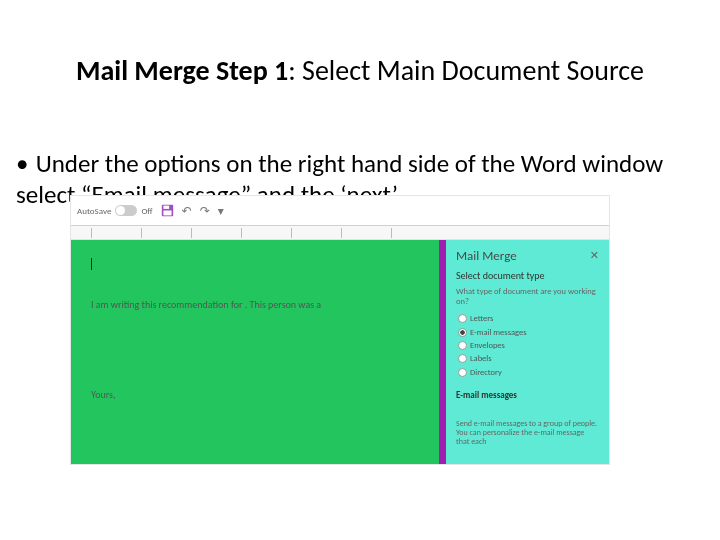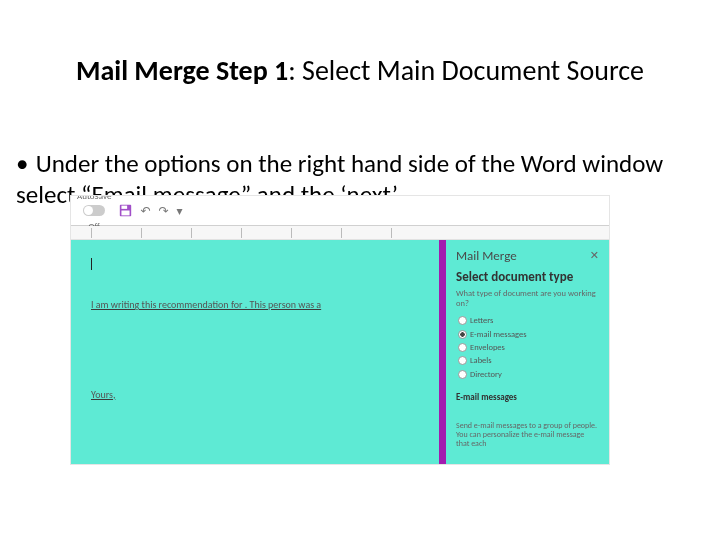--- a/index.html
+++ b/index.html
@@ -4,39 +4,39 @@
 <style>
   * { margin:0; padding:0; box-sizing:border-box; }
   body { width:720px; height:540px; background:#fff; font-family:Calibri,Arial,sans-serif; position:relative; }
   .slide-title { font-size:28px; font-weight:400; text-align:center; padding-top:41px;margin-top:12px; }
   .slide-title b { font-weight:700; }
   .bullet { padding:60px 50px 0 16px; font-size:25px; line-height:1.25; }
   .bullet .dot { display:inline-block; width:14px; }
   .shot { position:absolute; left:70px; top:195px; width:540px; height:270px; border:1px solid #e5e5e5; background:#fff; overflow:hidden; }
   
   .tb { height:30px; background:#fff; border-bottom:1px solid #d0d0d0; display:flex; align-items:center; padding:0 6px; gap:8px; font-size:9px; color:#666; }
-  .autosave { display:flex; align-items:center; gap:4px;flex-direction:column; }
+  .autosave { display:flex; align-items:center; gap:4px; }
   .toggle { width:22px; height:11px; border-radius:6px; background:#ccc; position:relative; }
   .toggle::after { content:""; position:absolute; left:1px; top:1px; width:9px; height:9px; border-radius:50%; background:#fff; }
   .save-icon svg { width:13px; height:13px; display:block; }
   .tb-btn { color:#777; font-size:12px; }
   
   .ruler { height:14px; background:#f7f7f7; border-bottom:1px solid #e2e2e2; position:relative; }
   .ruler .seg { position:absolute; top:2px; height:10px; width:1px; background:#bbb; }
   
   .shot-body { display:flex; height:calc(100% - 44px); }
-  .doc { flex:1; background:#5eead4; padding:18px 16px 0 20px; font-size:10px; color:#3b3b3b; position:relative;text-decoration:underline; }
+  .doc { flex:1; background:#22c55e; padding:18px 16px 0 20px; font-size:10px; color:#3b3b3b; position:relative; }
   .cursor { width:1px; height:12px; background:#222; margin-bottom:28px; }
   .doc p { margin-bottom:4px; line-height:1.35; filter:blur(0.35px); color:#555; }
   .yours { margin-top:76px; filter:blur(0.35px); color:#555; font-size:10px; }
   
   .panel { width:170px; background:#5eead4; border-left:7px solid #a21caf; padding:8px 10px 0 10px; position:relative; }
   .panel-title { font-size:13px; color:#4a4a4a; margin-bottom:6px; display:flex; justify-content:space-between; align-items:center; }
   .close-x { font-size:11px; color:#666; }
-  .panel-sub { font-size:13px; font-weight:700; color:#333; margin:4px 0 4px; }
+  .panel-sub { font-size:10px; font-weight:400; color:#333; margin:4px 0 4px; }
   .panel-q { font-size:8.5px; color:#666; line-height:1.2; margin-bottom:6px; }
   .optlist { list-style:none; }
   .optlist li { font-size:8.5px; color:#555; padding:2px 0 2px 14px; position:relative; line-height:1.1; }
   .optlist li::before { content:""; position:absolute; left:2px; top:2px; width:7px; height:7px; border:1px solid #999; border-radius:50%; background:#fff; }
   .optlist li.sel::before { background:radial-gradient(circle,#444 0 2px,#fff 2.5px); }
   .panel-h2 { font-size:9px; font-weight:700; color:#333; margin-top:10px; }
   .panel-desc { font-size:8px; color:#666; line-height:1.15; margin-top:19px; }
 </style>
 </head>
 <body>

